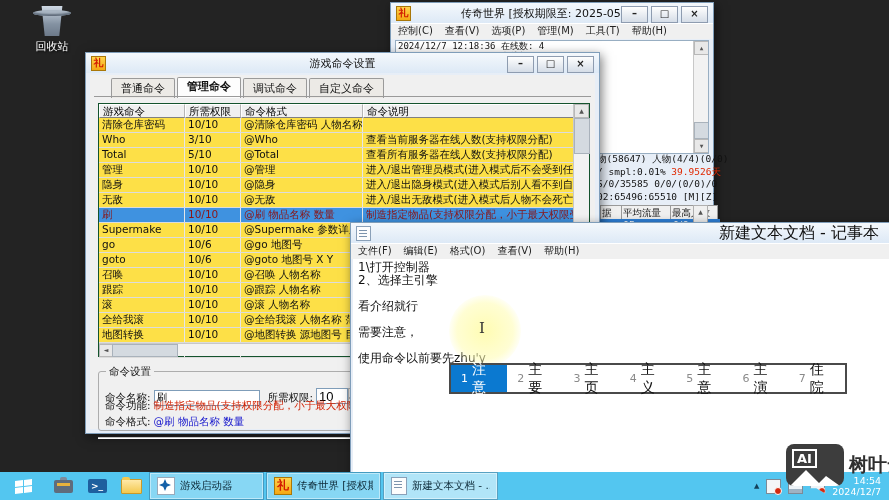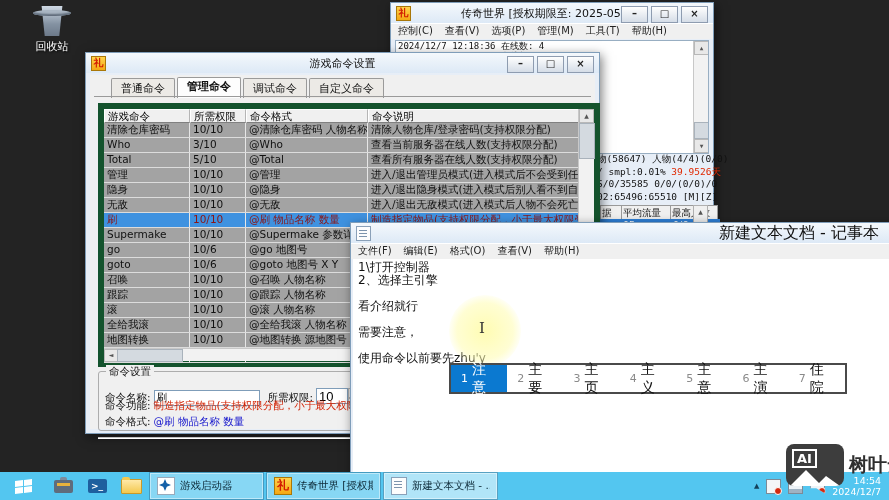--- a/index.html
+++ b/index.html
@@ -54,21 +54,21 @@
   #sv-mini-vs{position:absolute;left:302px;top:202px;width:13px;height:26px;background:#f0f0f0;
               border:1px solid #b0b0b0;font-size:6px;text-align:center;color:#555;line-height:12px;}
   
   #dlg{left:85px;top:52px;width:513px;height:380px;z-index:2;}
   #dlg-body{position:absolute;left:4px;top:22px;right:4px;bottom:4px;background:#f0f0f0;}
   #dlg-tabs{position:absolute;left:5px;top:3px;display:flex;margin-left:16px;}
   .tab{padding:2px 9px 2px 9px;font-size:11px;color:#111;background:#eceae6;border:1px solid #9a9a9a;
        border-bottom:none;border-radius:2px 2px 0 0;margin-right:2px;}
   .tab.active{background:#fdfdfd;font-weight:bold;padding-top:1px;margin-top:-1px;}
   #dlg-tabline{position:absolute;left:4px;top:21px;right:4px;border-top:1px solid #9a9a9a;}
-  #tbl{position:absolute;left:8px;top:28px;width:490px;height:252px;background:#a3a3a3;border:6px solid #14532d;}
+  #tbl{position:absolute;left:8px;top:28px;width:490px;height:252px;background:#fde047;border:1px solid #14532d;}
   #tbl-head{display:flex;height:14px;}
   .th{background:#f0f0f0;border-right:1px solid #b5b5b5;border-bottom:1px solid #808080;
       border-top:1px solid #fff;border-left:1px solid #fff;
       font-size:10.5px;line-height:13px;padding-left:3px;white-space:nowrap;overflow:hidden;box-sizing:border-box;}
   .tr{display:flex;height:14px;border-bottom:1px solid #dcdcdc;}
   .td{font-size:10.5px;line-height:13px;padding-left:3px;white-space:nowrap;overflow:hidden;
       border-right:1px solid #e6e6e6;box-sizing:border-box;color:#111;}
   .c0{width:86px;} .c1{width:56px;} .c2{width:122px;} .c3{width:211px;border-right:none;}
   .tr.sel{background:#3f92e0;}
   .tr.sel .td{color:#8b1515;}
@@ -235,21 +235,20 @@
             <div class="th c0">游戏命令</div>
             <div class="th c1">所需权限</div>
             <div class="th c2">命令格式</div>
             <div class="th c3">命令说明</div>
           </div>
         <div id="tbl-rows">
             <div class="tr">
               <div class="td c0">清除仓库密码</div>
               <div class="td c1">10/10</div>
               <div class="td c2">@清除仓库密码 人物名称</div>
-              <div class="td c3">清除人物仓库/登录密码(支持权限分配)</div>
             </div>
             <div class="tr">
               <div class="td c0">Who</div>
               <div class="td c1">3/10</div>
               <div class="td c2">@Who</div>
               <div class="td c3">查看当前服务器在线人数(支持权限分配)</div>
             </div>
             <div class="tr">
               <div class="td c0">Total</div>
               <div class="td c1">5/10</div>

